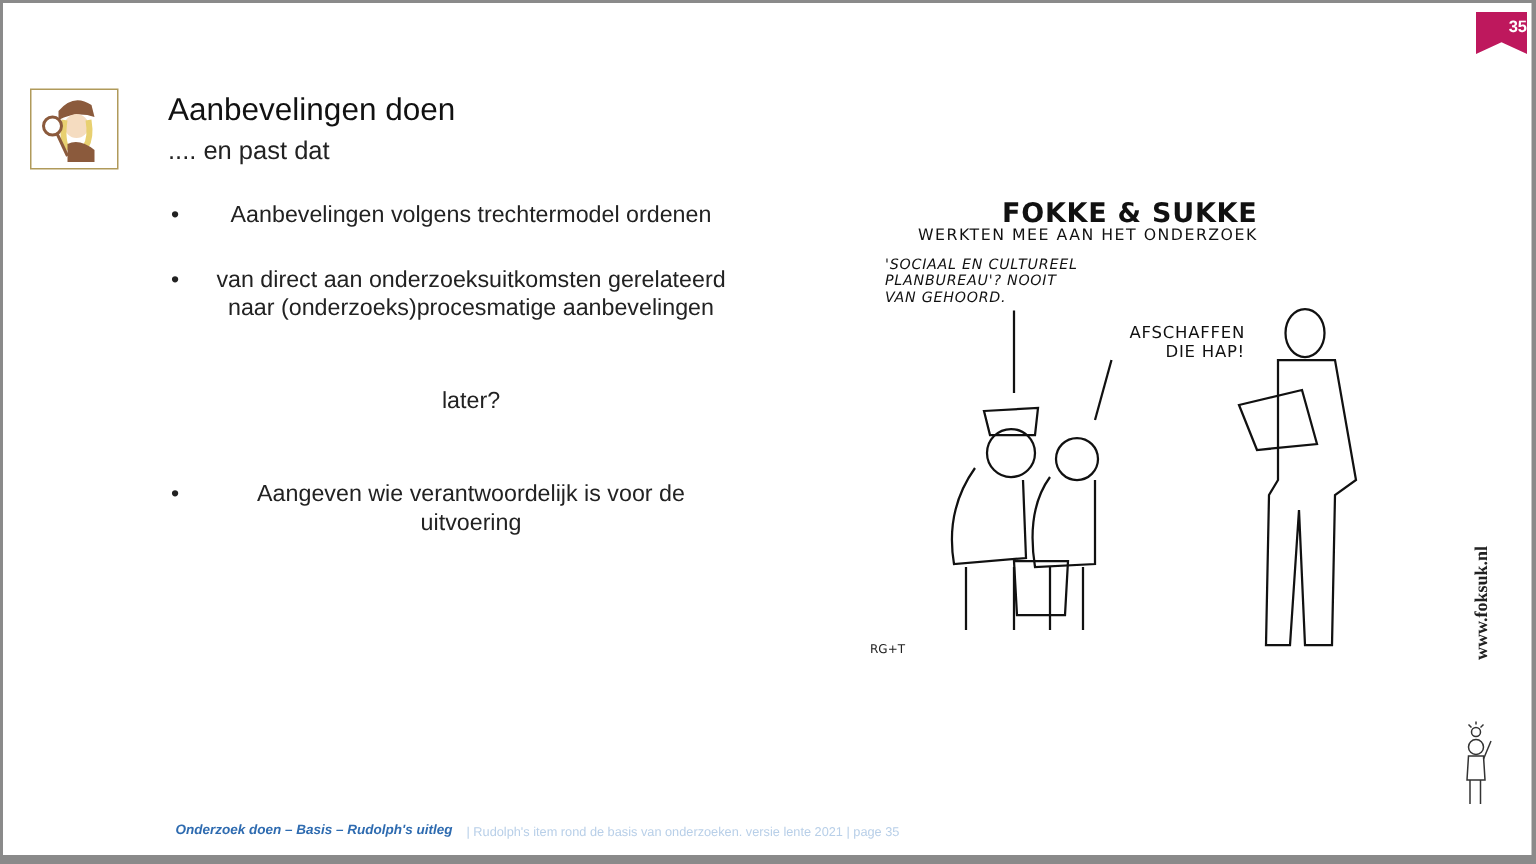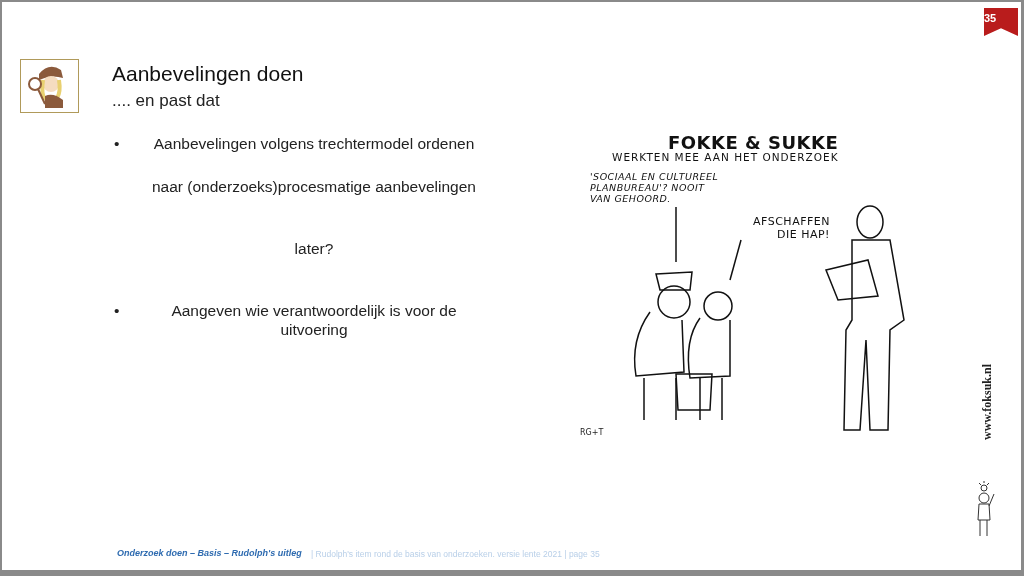--- a/index.html
+++ b/index.html
@@ -8,23 +8,23 @@
     background:#8a8a8a;
     font-family:"Liberation Sans", sans-serif;
     position:relative;
   }
   .slide {
     position:absolute; left:2px; top:2px; width:1019px; height:568px;
     background:#ffffff;
   }
   .page-badge {
     position:absolute; left:984px; top:8px; width:34px; height:28px;
-    background:#b91c1c;
+    background:#be185d;
     clip-path: polygon(0 0,100% 0,100% 100%,50% 72%,0 100%);
-    color:#fff; font-weight:bold; font-size:11px; text-align:left;
+    color:#fff; font-weight:bold; font-size:11px; text-align:right;
     line-height:20px;
   }
   .avatar {
     position:absolute; left:20px; top:59px; width:59px; height:54px;
     border:1px solid #b09a5a; background:#fff; box-sizing:border-box;
   }
   .title {
     position:absolute; left:112px; top:62px;
     font-size:21px; font-weight:normal; color:#111;
   }
@@ -99,20 +99,21 @@
   </svg>
 </div>
 
 <div class="title">Aanbevelingen doen</div>
 <div class="subtitle">.... en past dat</div>
 
 <div class="bullets">
   <div class="bullet">Aanbevelingen volgens trechtermodel ordenen</div>
   <div style="height:12px"></div>
   <div style="height:12px"></div>
+  <div class="bullet">van direct aan onderzoeksuitkomsten gerelateerd</div>
   <div style="padding-left:20px">naar (onderzoeks)procesmatige aanbevelingen</div>
   <div style="height:43px"></div>
   <div style="padding-left:20px">later?</div>
   <div style="height:43px"></div>
   <div class="bullet">Aangeven wie verantwoordelijk is voor de</div>
   <div style="padding-left:20px">uitvoering</div>
 </div>
 
 <div class="cartoon-title">FOKKE &amp; SUKKE</div>
 <div class="cartoon-sub">WERKTEN MEE AAN HET ONDERZOEK</div>

